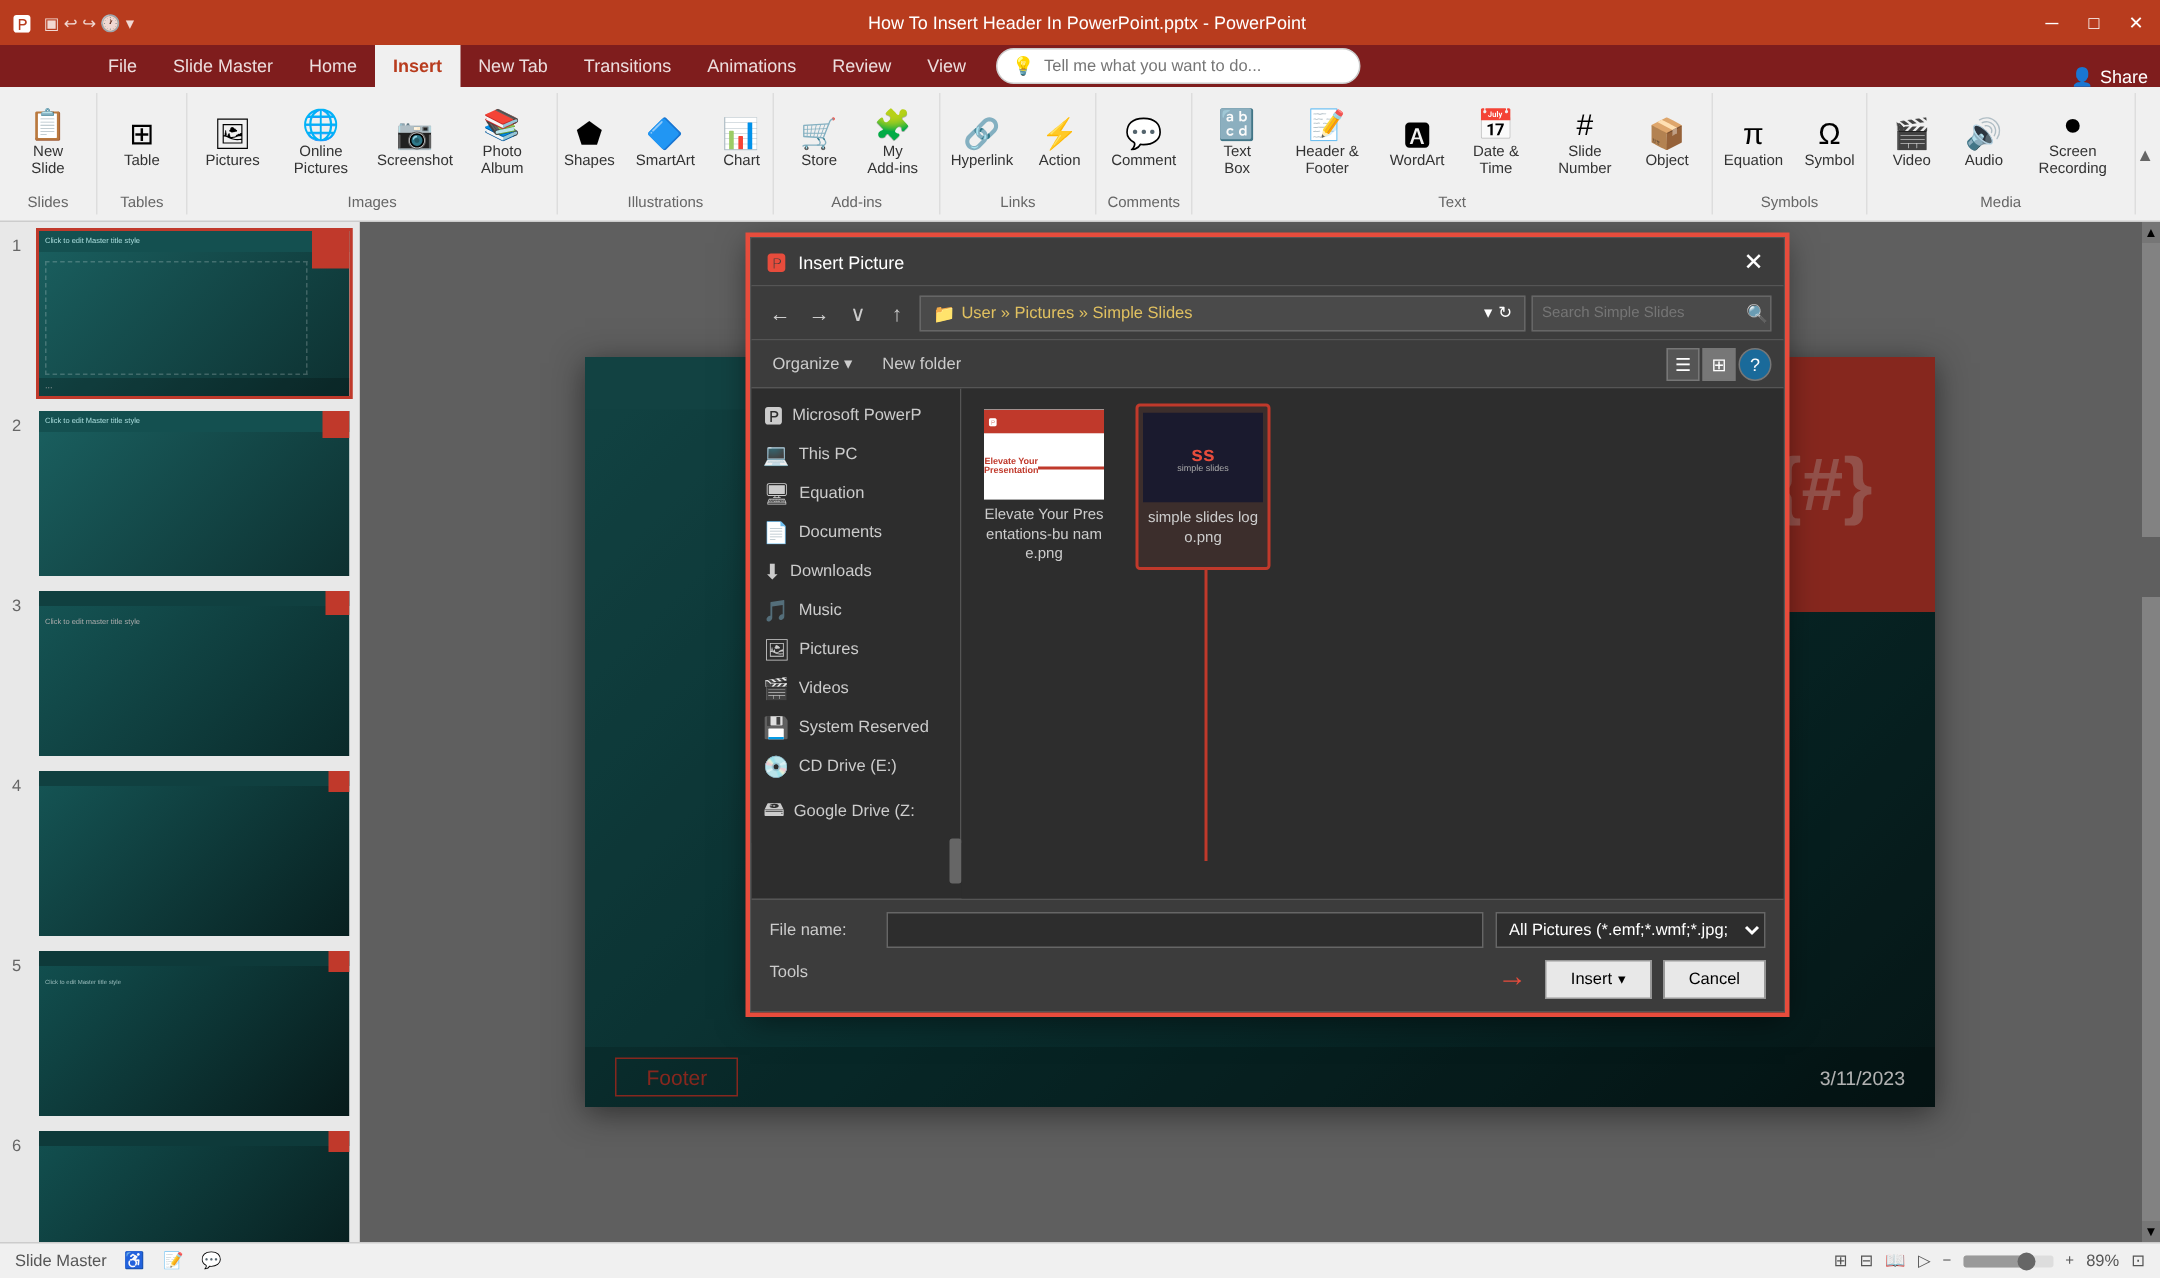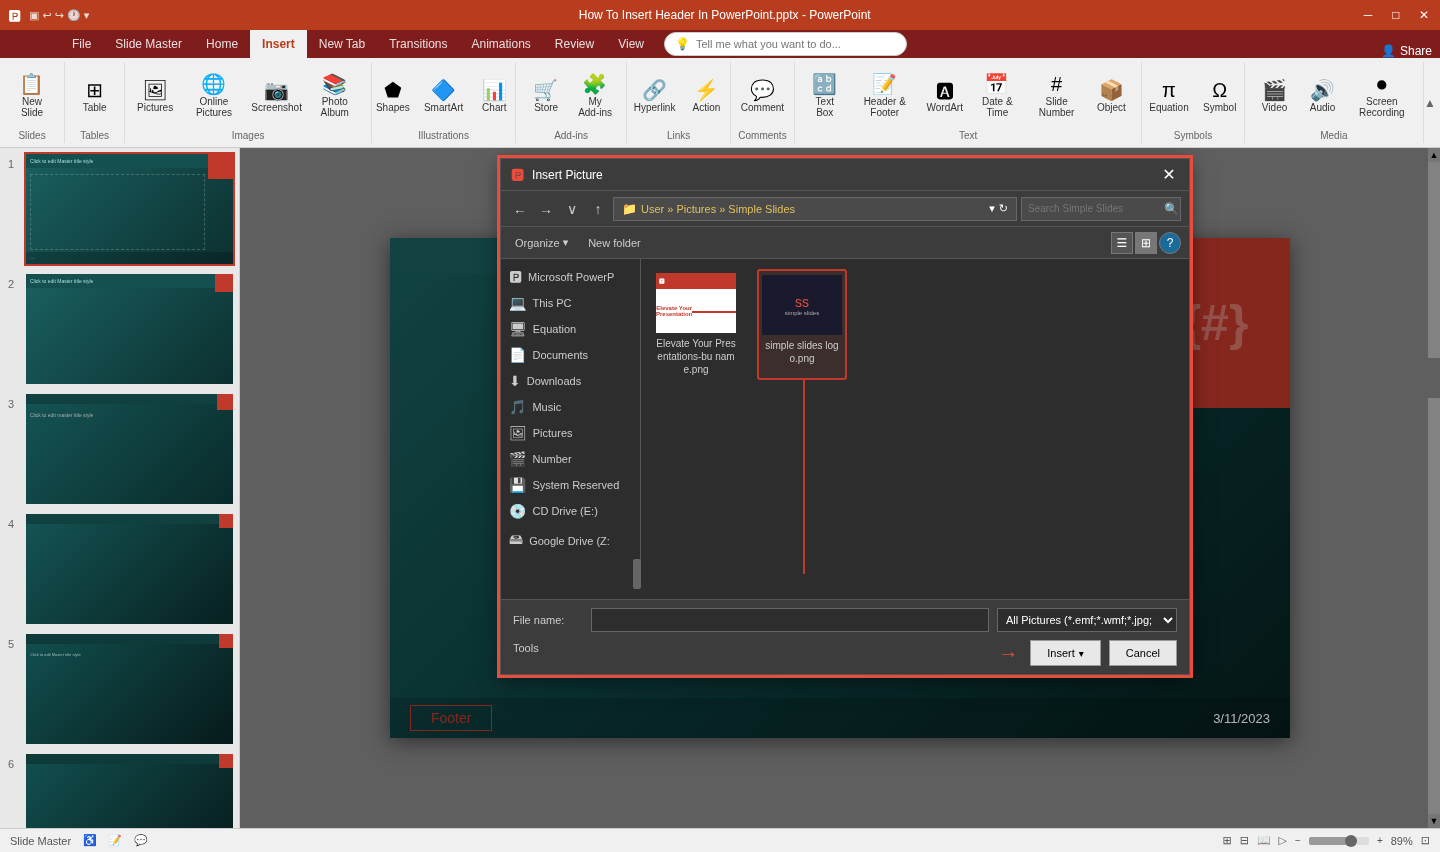--- a/index.html
+++ b/index.html
@@ -900,21 +900,21 @@
                 <div class="nav-item">
                   <span class="nav-icon">🎵</span>
                   <span>Music</span>
                 </div>
                 <div class="nav-item">
                   <span class="nav-icon">🖼</span>
                   <span>Pictures</span>
                 </div>
                 <div class="nav-item">
                   <span class="nav-icon">🎬</span>
-                  <span>Number</span>
+                  <span>Videos</span>
                 </div>
                 <div class="nav-item">
                   <span class="nav-icon">💾</span>
                   <span>System Reserved</span>
                 </div>
                 <div class="nav-item">
                   <span class="nav-icon">💿</span>
                   <span>CD Drive (E:)</span>
                 </div>
                 <div class="nav-item">
@@ -940,21 +940,21 @@
                     </div>
                   </div>
                 </div>
                 <span class="file-name">Elevate Your Presentations-bu name.png</span>
               </div>
 
               <div class="file-item selected">
                 <div class="file-thumb">
                   <div class="file-thumb-logo">
                     <div style="display:flex;flex-direction:column;align-items:center;">
-                      <span style="color:#e74c3c;font-size:14px;font-weight:normal;">ss</span>
+                      <span style="color:#e74c3c;font-size:14px;font-weight:bold;">ss</span>
                       <span style="color:#aaa;font-size:6px;">simple slides</span>
                     </div>
                   </div>
                 </div>
                 <span class="file-name">simple slides logo.png</span>
               </div>
 
 
               <div style="position:absolute;left:302px;top:220px;bottom:100px;width:2px;background:#c0392b;"></div>
             </div>

